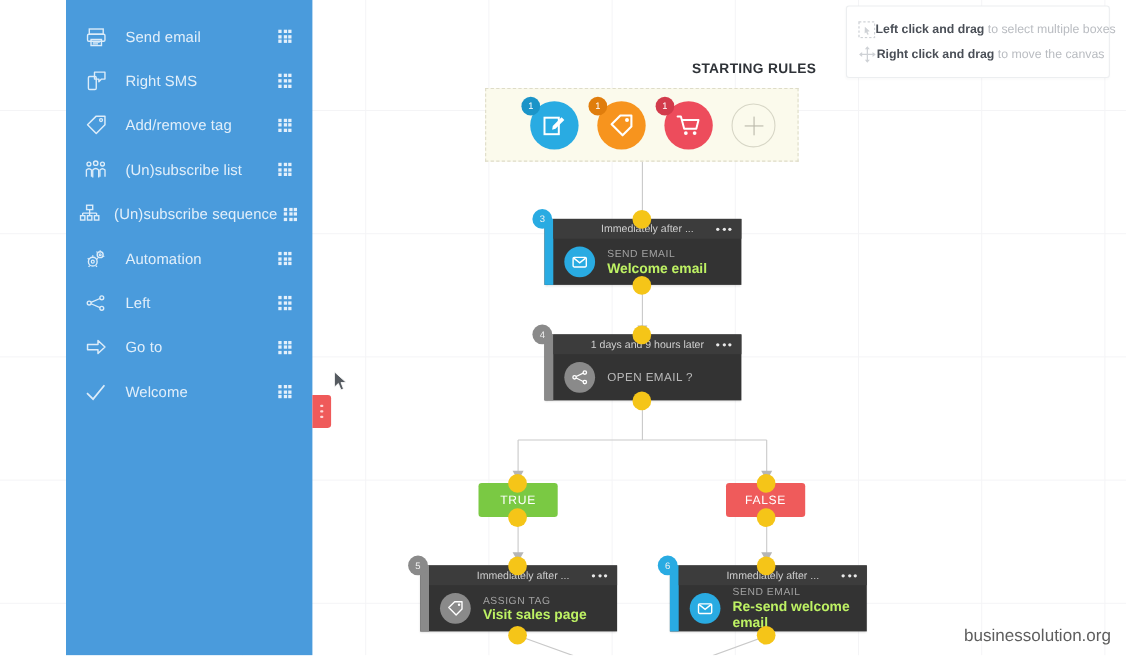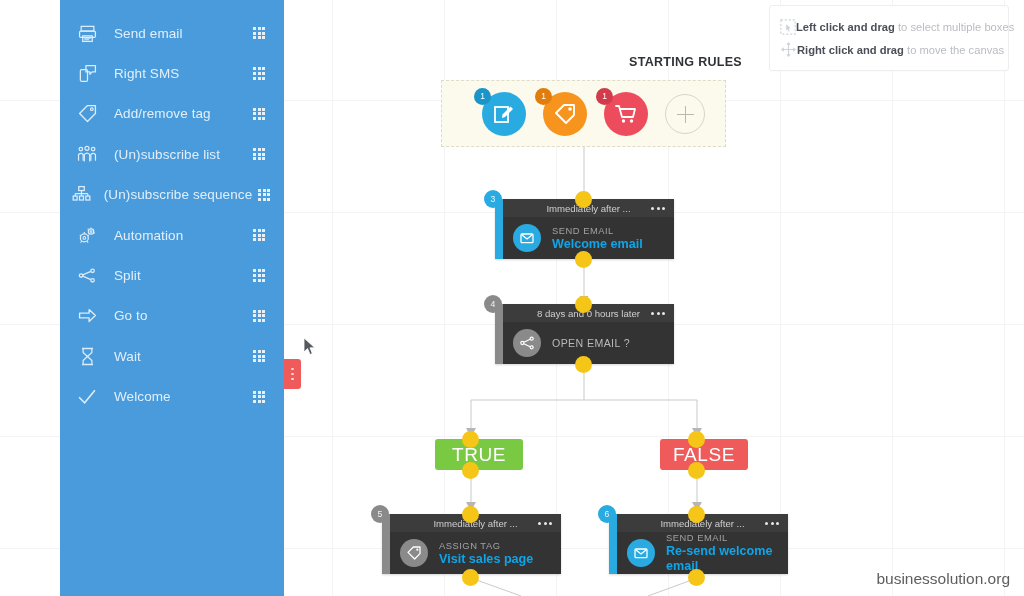--- a/index.html
+++ b/index.html
@@ -139,41 +139,41 @@
   .node-dots { position: absolute; right: 9px; top: 8px; display: flex; gap: 2.3px; }
   .node-dots i { width: 3px; height: 3px; border-radius: 50%; background: #e9e9e9; display:block; }
   .node-main { flex: 1; display: flex; align-items: center; padding-left: 10px; }
   .node-icon {
     width: 28px; height: 28px; border-radius: 50%;
     display: flex; align-items: center; justify-content: center;
     flex: 0 0 28px;
   }
   .node-texts { padding-left: 11px; }
   .node-kind { font-size: 9.4px; color: #a2a2a2; letter-spacing: .5px; line-height: 12px; }
-  .node-name { font-size: 12.6px; color: #0ea5e9; font-weight: bold; line-height: 15px; }
+  .node-name { font-size: 12.6px; color: #bef264; font-weight: bold; line-height: 15px; }
   .node-kind-only { font-size: 10.6px; color: #b9b9b9; letter-spacing: .4px; padding-left: 11px; }
   .node-num {
     position: absolute; left: -11px; top: -9px;
     width: 18px; height: 18px; border-radius: 50%;
     display:flex; align-items:center; justify-content:center;
     font-size: 8.6px; color: #f2f2f2; z-index: 16;
   }
 
   
   .cdot {
     position: absolute; width: 17px; height: 17px; border-radius: 50%;
     background: #f5c518; z-index: 20;
   }
 
   
   .chip {
     position: absolute; z-index: 15;
-    width: 88px; height: 31px; border-radius: 3px;
+    width: 72px; height: 31px; border-radius: 3px;
     display: flex; align-items: center; justify-content: center;
-    color: #ffffff; font-size: 19px; letter-spacing: .6px;
+    color: #ffffff; font-size: 11px; letter-spacing: .6px;
     cursor: pointer;
   }
 
   
   #wires { position: absolute; left:0; top:0; width:1024px; height:596px; z-index: 10; pointer-events:none; }
 
   
   #watermark {
     position: absolute; right: 14px; bottom: 8px;
     font-size: 15.5px; color: #5e5e5e; z-index: 60;
@@ -269,21 +269,21 @@
     </div>
   </div>
   <div class="cdot" style="left:575px; top:191px;"></div>
   <div class="cdot" style="left:575px; top:251px;"></div>
 
   <div class="node" style="left:495px; top:304px; width:179px; height:60px;">
     <div class="node-num" style="background:#8a8a8a">4</div>
     <div class="node-accent" style="background:#8a8a8a"></div>
     <div class="node-body">
       <div class="node-head">
-        <span class="node-head-title">8 days and 0 hours later</span>
+        <span class="node-head-title">1 days and 9 hours later</span>
         <span class="node-dots">
             <i></i>
             <i></i>
             <i></i>
           </span>
       </div>
       <div class="node-main">
         <div class="node-icon" style="background:#8a8a8a">
           <svg width="16" height="16" viewBox="0 0 24 24">
             <circle cx="5" cy="12" r="2.3" fill="none" stroke="#fff" stroke-width="1.8"></circle>
@@ -520,21 +520,21 @@
 
     <div class="side-item">
       <span class="side-ico">
         <svg width="20" height="19" viewBox="0 0 24 24">
           <circle cx="4.5" cy="12" r="2.2" fill="none" stroke="currentColor" stroke-width="1.6"></circle>
           <circle cx="19" cy="6" r="2.2" fill="none" stroke="currentColor" stroke-width="1.6"></circle>
           <circle cx="19" cy="18" r="2.2" fill="none" stroke="currentColor" stroke-width="1.6"></circle>
           <path d="M6.6 11.2 L16.9 6.8 M6.6 12.8 L16.9 17.2" stroke="currentColor" stroke-width="1.5"></path>
         </svg>
       </span>
-      <span class="side-label">Split</span>
+      <span class="side-label">Left</span>
       <span class="side-handle">
         <span class="dotgrid">
             <i></i>
             <i></i>
             <i></i>
             <i></i>
             <i></i>
             <i></i>
             <i></i>
             <i></i>
@@ -558,43 +558,20 @@
             <i></i>
             <i></i>
             <i></i>
             <i></i>
             <i></i>
             <i></i>
           </span>
       </span>
     </div>
 
-    <div class="side-item">
-      <span class="side-ico">
-        <svg width="19" height="19" viewBox="0 0 24 24">
-          <path d="M5 2 L19 2 M5 22 L19 22" stroke="currentColor" stroke-width="1.8"></path>
-          <path d="M6.5 2 L6.5 7 L12 12 L17.5 7 L17.5 2" fill="none" stroke="currentColor" stroke-width="1.6" stroke-linejoin="round"></path>
-          <path d="M6.5 22 L6.5 17 L12 12 L17.5 17 L17.5 22" fill="none" stroke="currentColor" stroke-width="1.6" stroke-linejoin="round"></path>
-        </svg>
-      </span>
-      <span class="side-label">Wait</span>
-      <span class="side-handle">
-        <span class="dotgrid">
-            <i></i>
-            <i></i>
-            <i></i>
-            <i></i>
-            <i></i>
-            <i></i>
-            <i></i>
-            <i></i>
-            <i></i>
-          </span>
-      </span>
-    </div>
 
     <div class="side-item">
       <span class="side-ico">
         <svg width="20" height="19" viewBox="0 0 24 24">
           <path d="M2 13 L9 20 L22 4" fill="none" stroke="currentColor" stroke-width="2"></path>
         </svg>
       </span>
       <span class="side-label">Welcome</span>
       <span class="side-handle">
         <span class="dotgrid">

